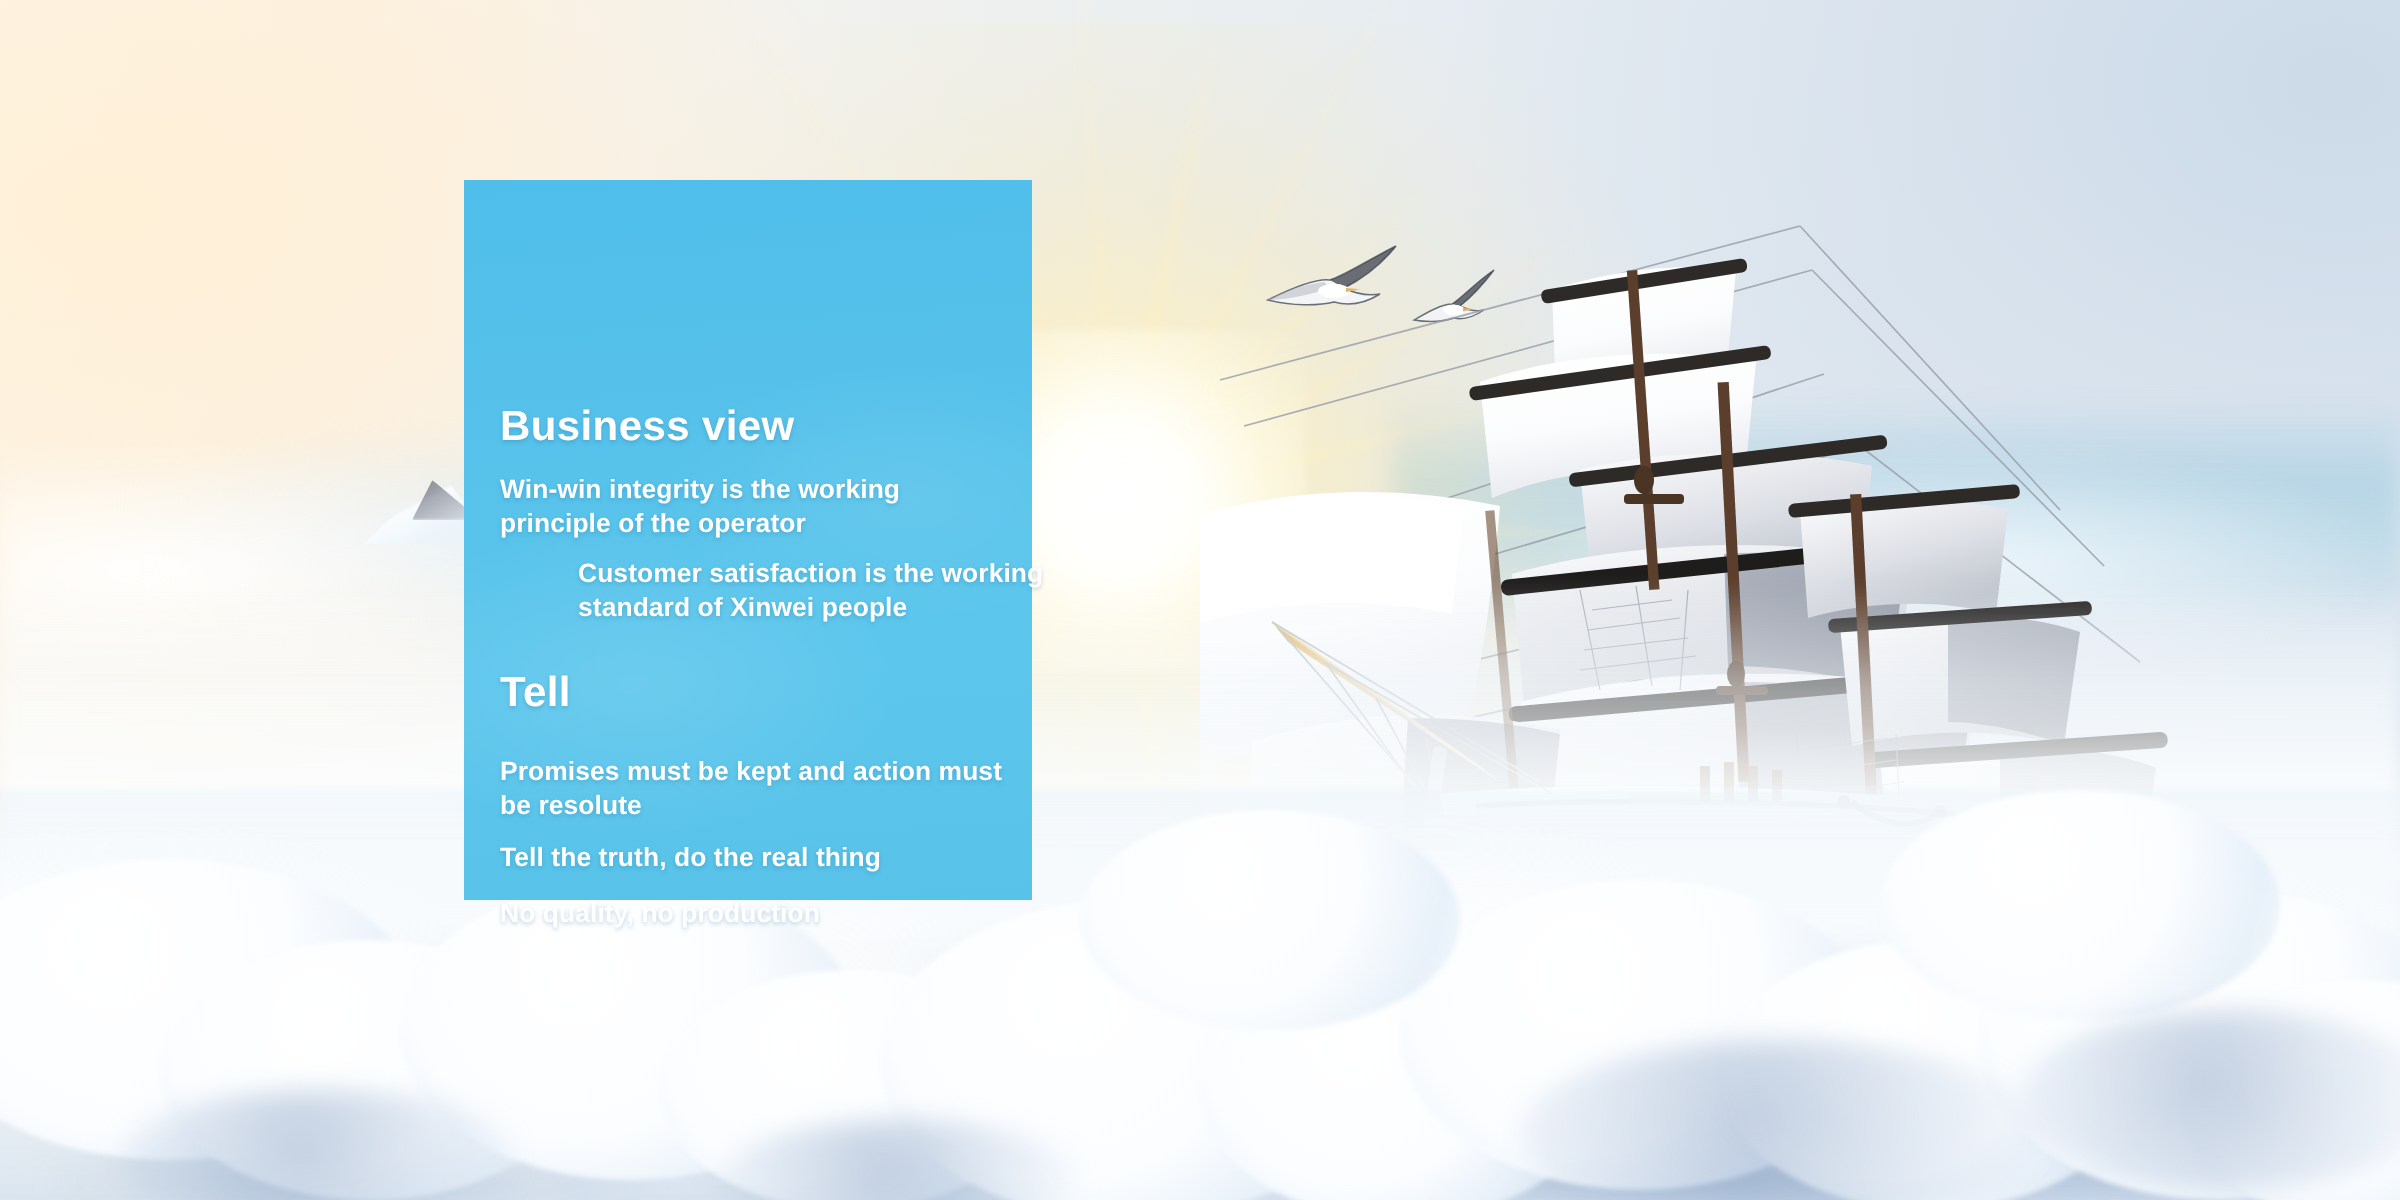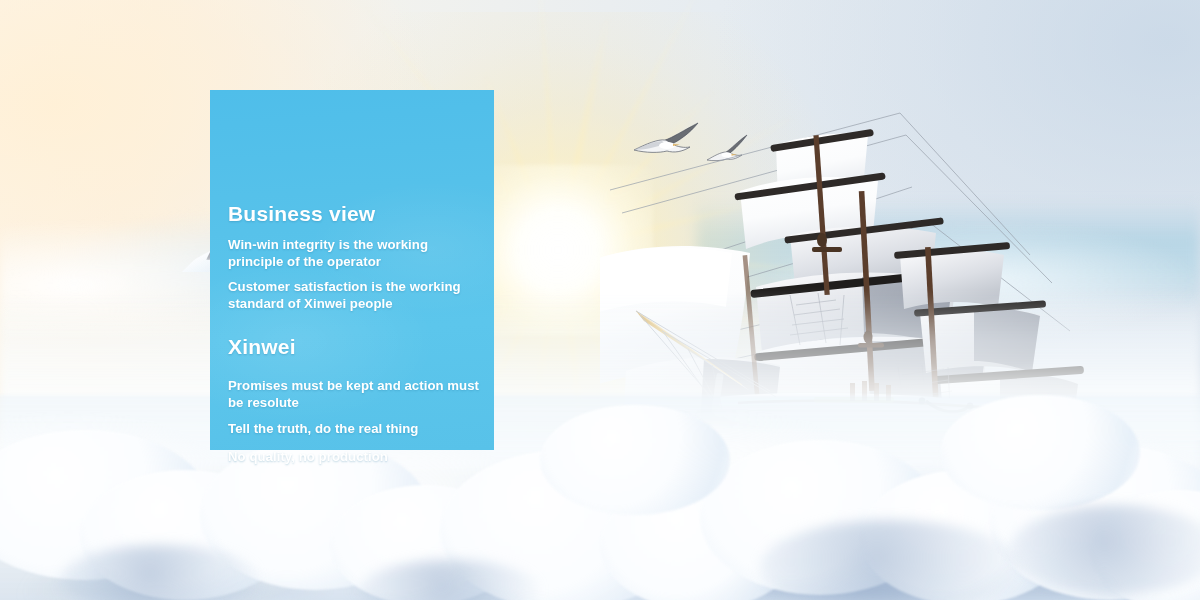--- a/index.html
+++ b/index.html
@@ -202,21 +202,21 @@
   #ship {
     position: absolute;
     left: 600px; top: 95px;
     width: 600px; height: 345px;
   }
   #ship svg { display: block; }
 
   
   #info-panel {
     position: absolute;
-    left: 210px; top: 90px;
+    left: 232px; top: 90px;
     width: 284px; height: 360px;
     background:
       radial-gradient(ellipse 70% 32% at 30% 70%, rgba(255,255,255,0.10) 0%, rgba(255,255,255,0) 70%),
       radial-gradient(ellipse 60% 26% at 78% 44%, rgba(255,255,255,0.08) 0%, rgba(255,255,255,0) 72%),
       linear-gradient(176deg, #4fbeea 0%, #57c2ea 38%, #5cc6ec 66%, #58c2e9 100%);
     box-sizing: border-box;
     padding: 0;
   }
   .panel-inner { position: relative; width: 100%; height: 100%; }
 
@@ -237,21 +237,21 @@
     color: #ffffff;
     font-weight: bold;
     font-size: 13.2px;
     line-height: 16.5px;
     letter-spacing: 0.05px;
     text-shadow: 0 1px 2px rgba(30,110,150,0.28);
   }
 
   .h-business { top: 112px; }
   .p-1        { top: 147px; }
-  .p-2        { top: 189px; }
+  .p-2        { top: 189px; margin-left: 39px; }
   .h-value    { top: 245px; }
   .p-3        { top: 288px; }
   .p-4        { top: 331px; }
   .p-5        { top: 359px; }
   .p-6        { top: 387px; }
 </style>
 </head>
 <body>
 
 <div id="banner">
@@ -504,21 +504,21 @@
 
   <div id="info-panel">
     <div class="panel-inner">
 
       <div class="panel-heading h-business">Business view</div>
 
       <div class="panel-para p-1">Win-win integrity is the working principle of the operator</div>
 
       <div class="panel-para p-2">Customer satisfaction is the working standard of Xinwei people</div>
 
-      <div class="panel-heading h-value">Xinwei</div>
+      <div class="panel-heading h-value">Tell</div>
 
       <div class="panel-para p-3">Promises must be kept and action must be resolute</div>
 
       <div class="panel-para p-4">Tell the truth, do the real thing</div>
 
       <div class="panel-para p-5">No quality, no production</div>
 
 
     </div>
   </div>

